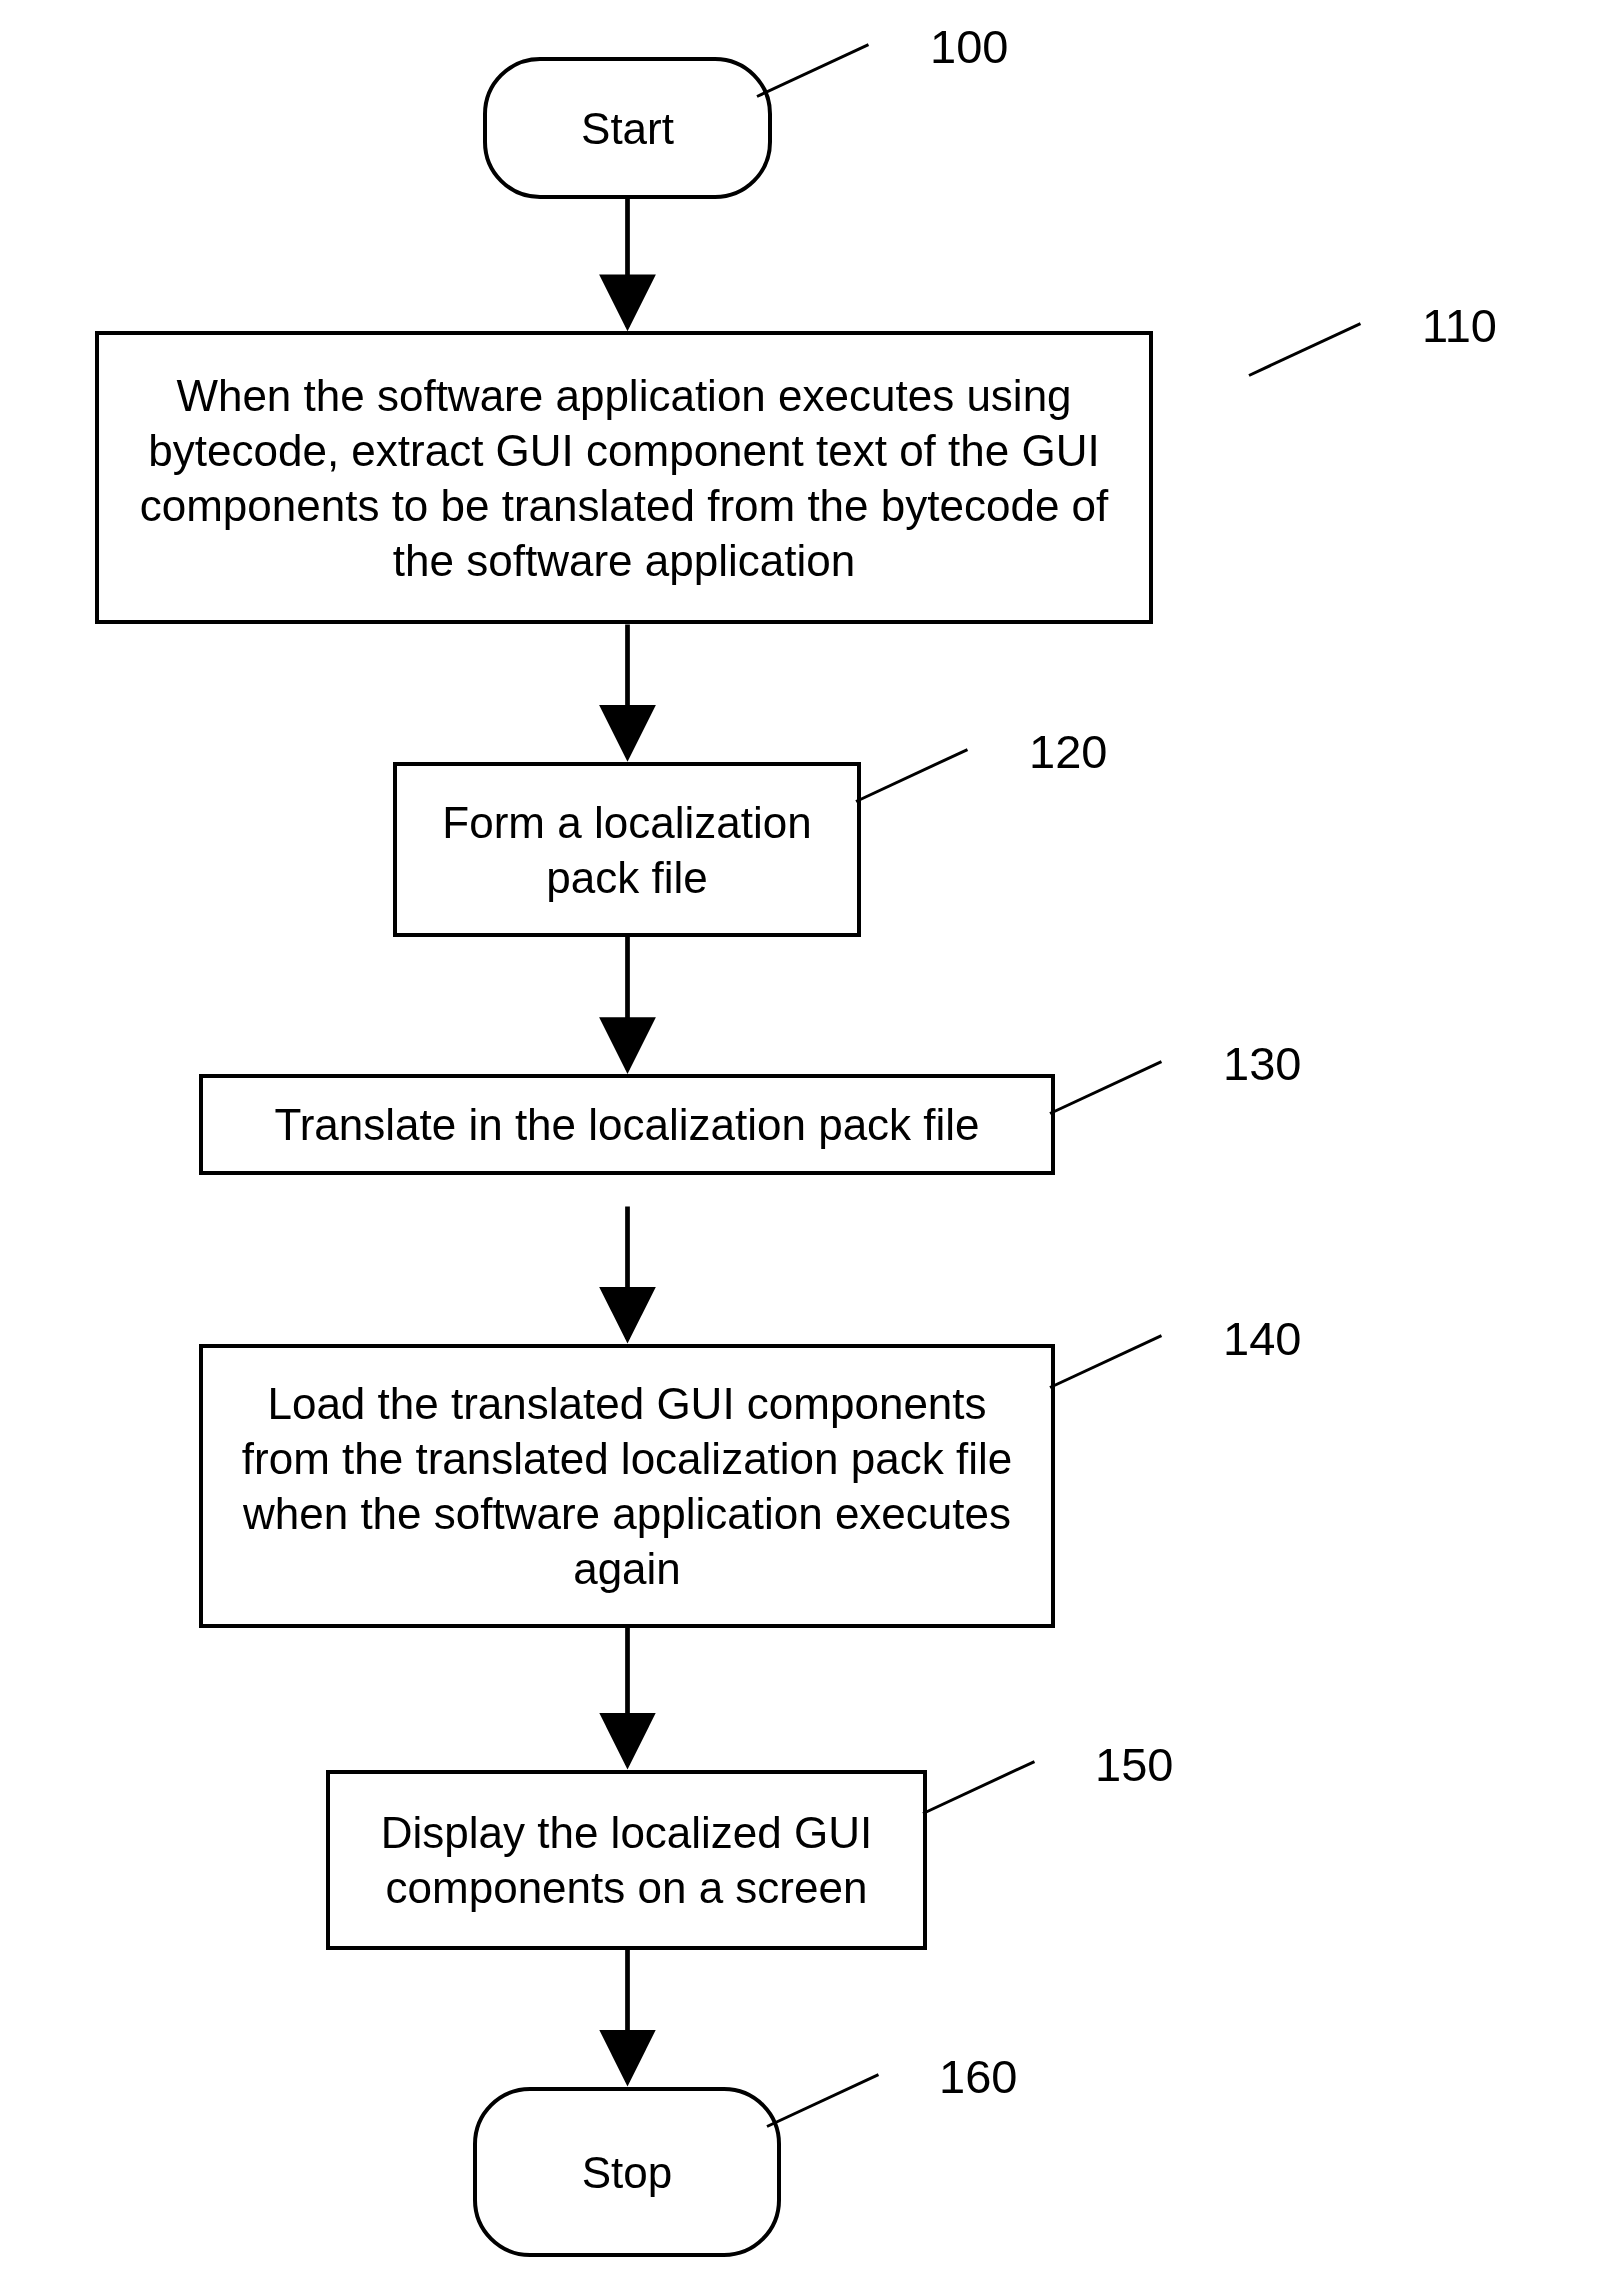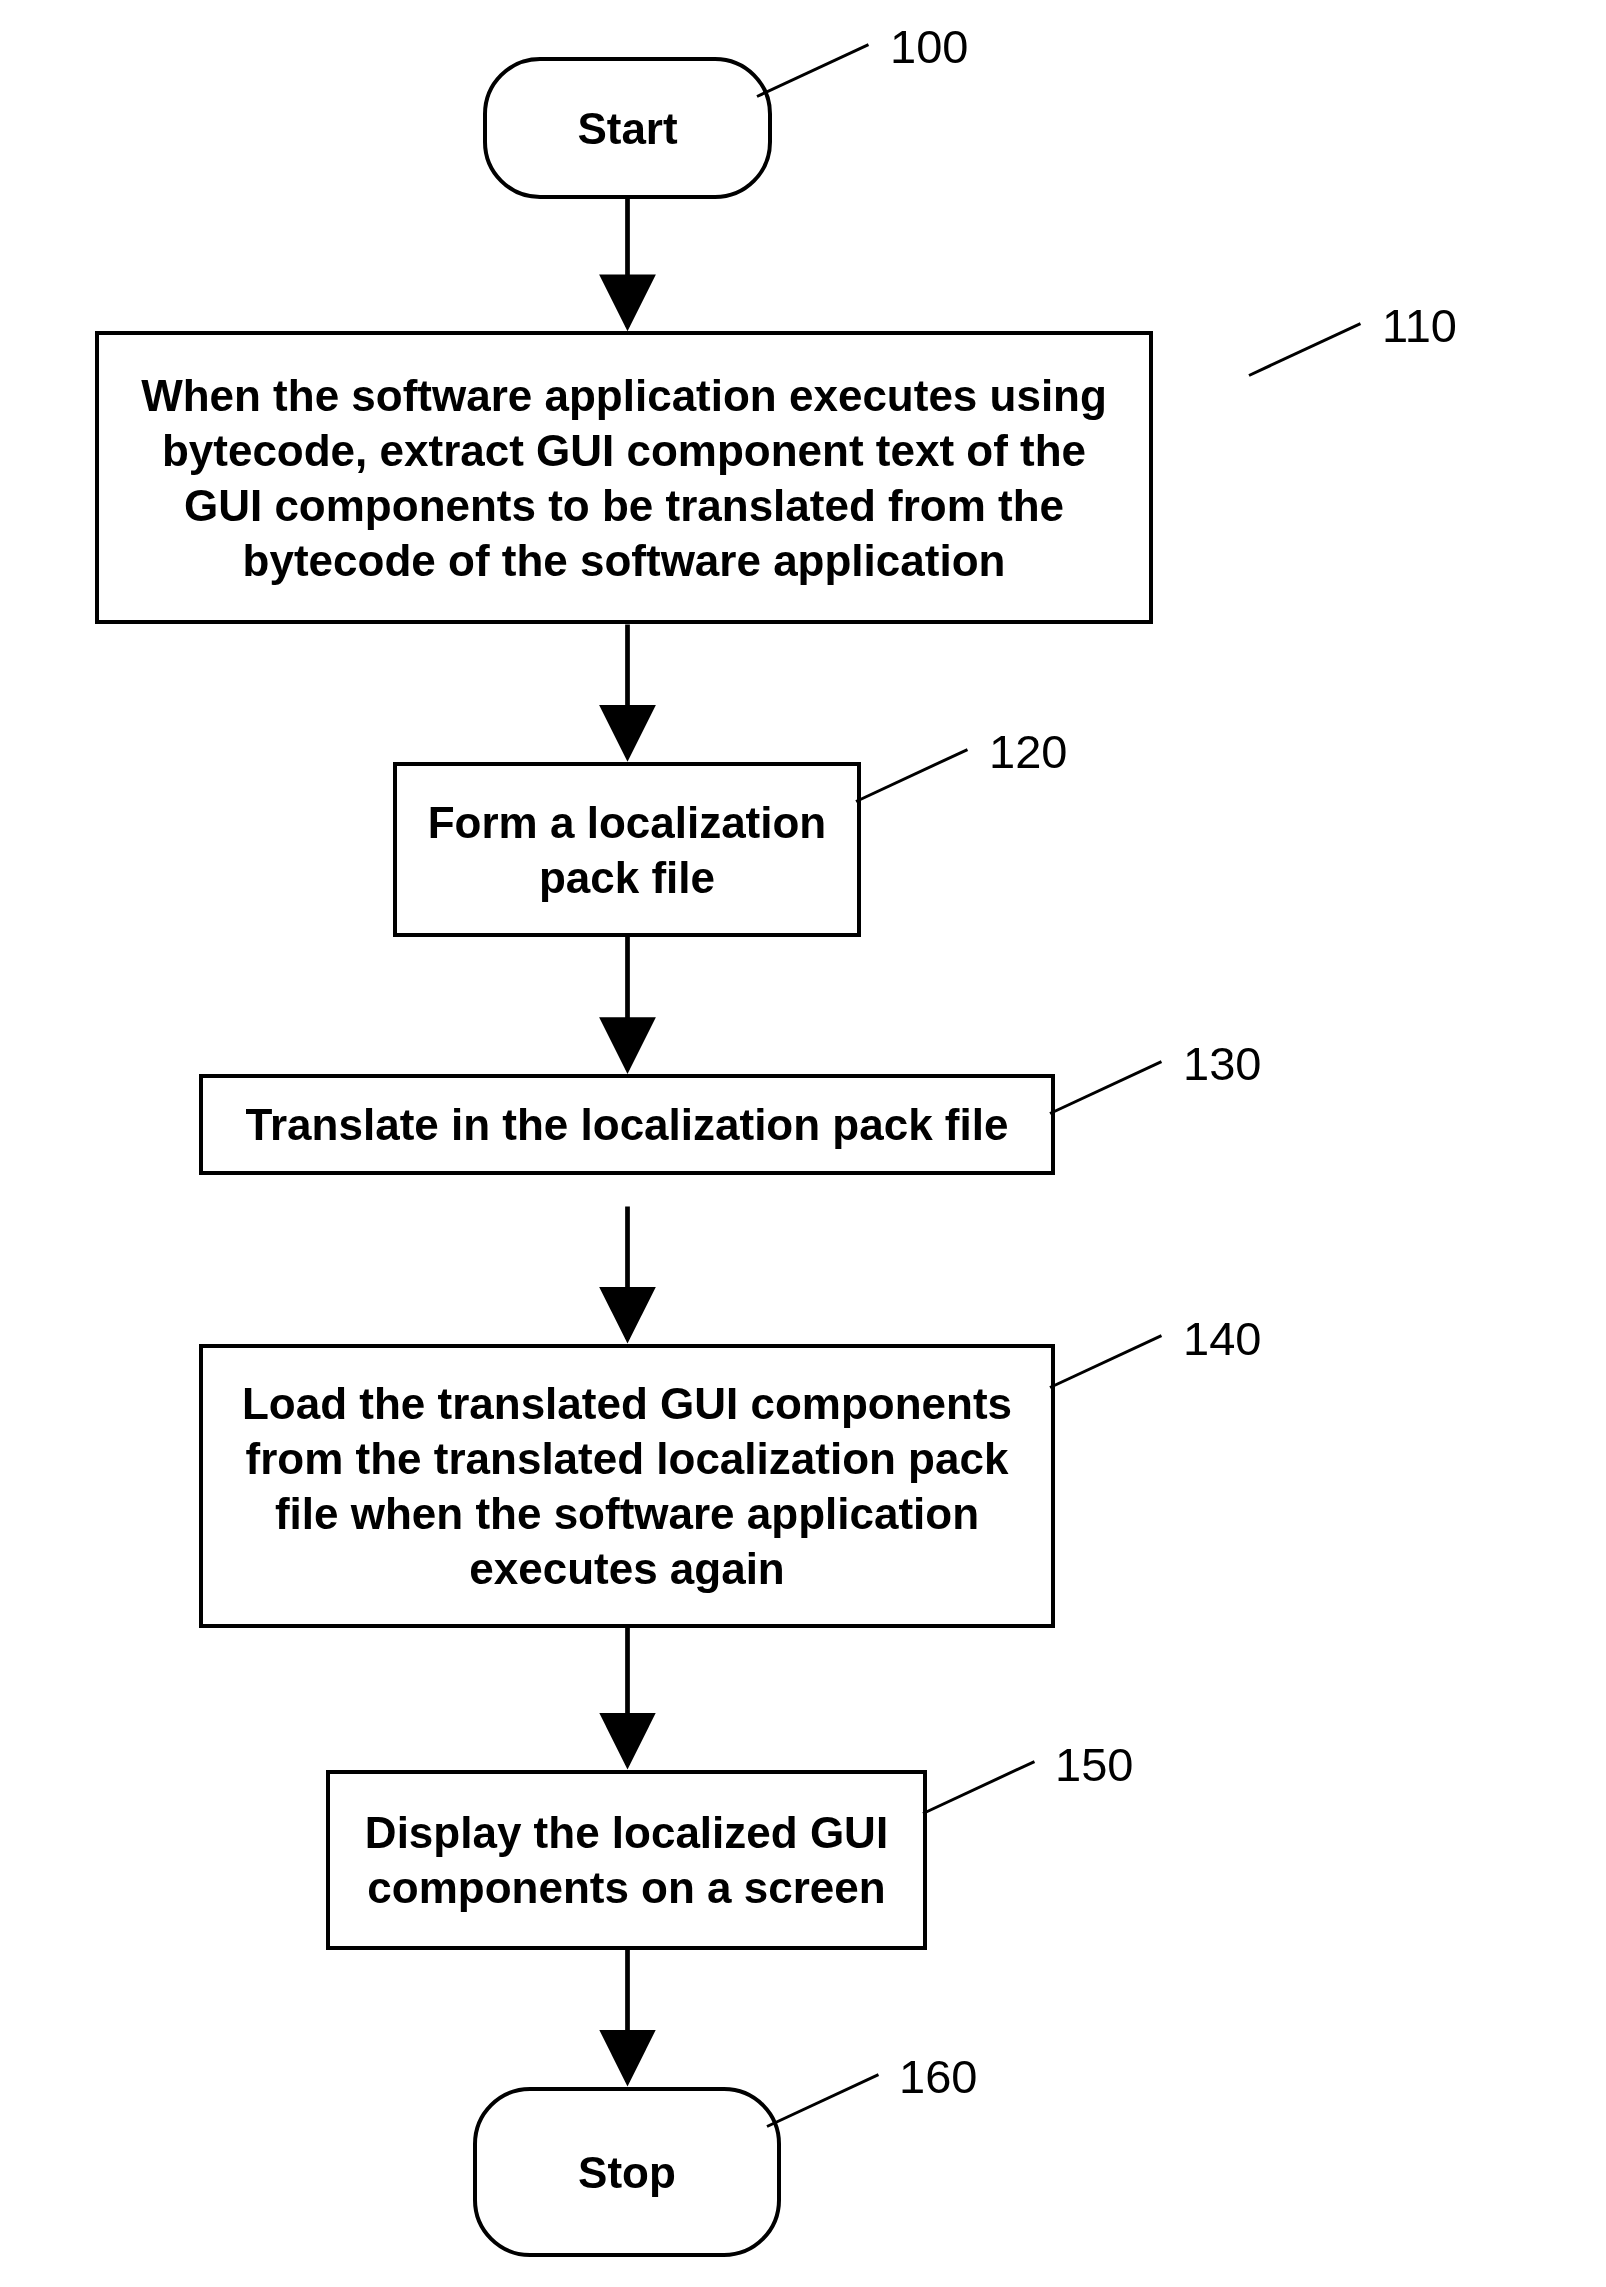--- a/index.html
+++ b/index.html
@@ -18,29 +18,29 @@
     position: absolute;
     border: 4.7px solid #000;
     background: #fff;
     display: flex;
     align-items: center;
     justify-content: center;
     text-align: center;
     font-size: 44px;
     line-height: 1.25;
     padding: 19px;
-    font-weight: bold;
   }
   .terminator {
     border-radius: 57px;
   }
   .label {
     position: absolute;
     font-size: 47px;
     font-family: Arial, Helvetica, sans-serif;
+    margin-left: 40px;
   }
   .leader {
     position: absolute;
     border-top: 3.8px solid #000;
     transform-origin: left center;
   }
   svg.arrows {
     position: absolute;
     left: 0; top: 0;
     width: 1607px; height: 2287px;

